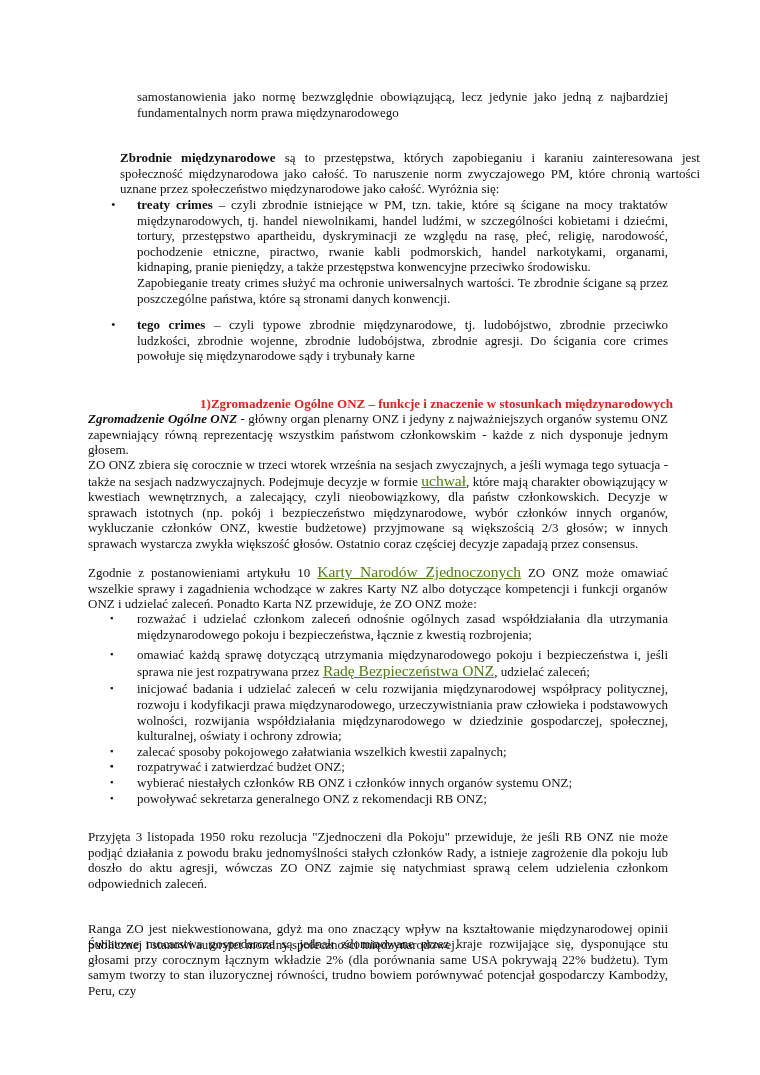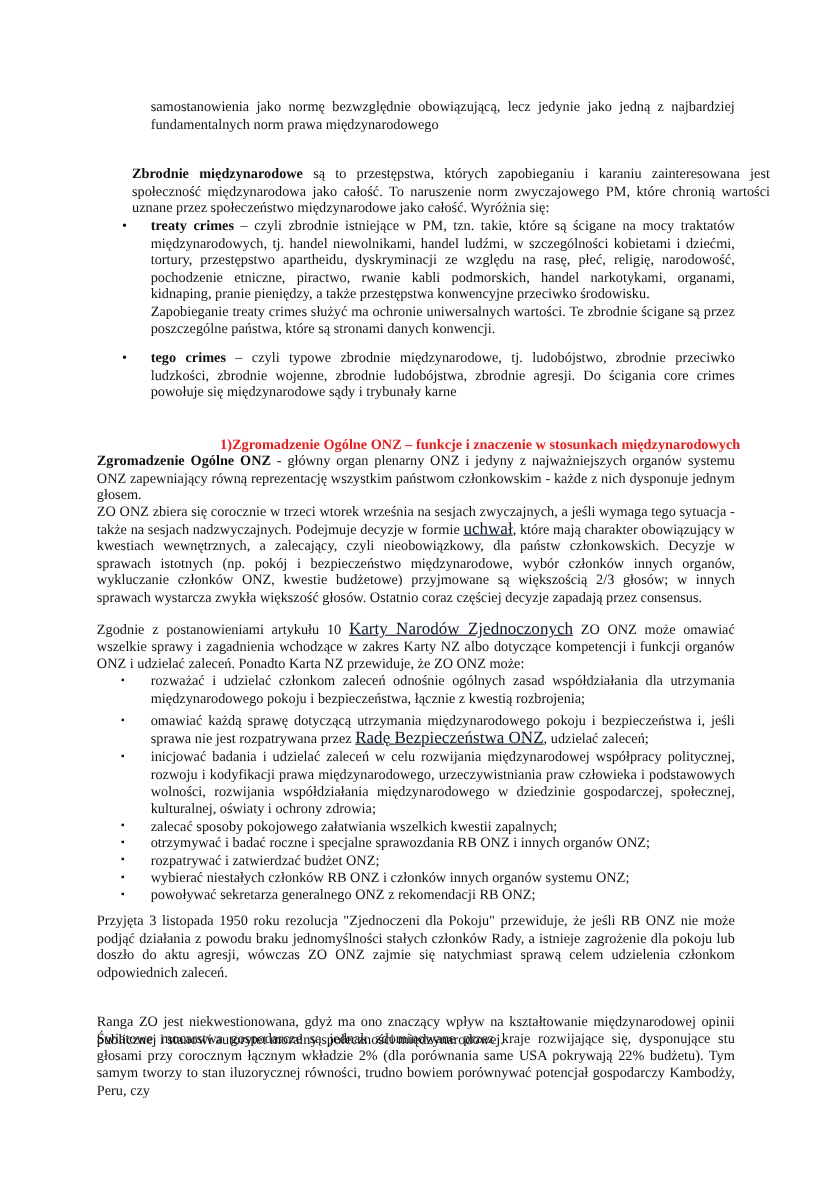--- a/index.html
+++ b/index.html
@@ -5,23 +5,23 @@
   html, body { margin: 0; padding: 0; }
   body {
     width: 760px; height: 1075px; background: #ffffff; position: relative; overflow: hidden;
     font-family: "Liberation Serif", "DejaVu Serif", serif;
     font-size: 13px; line-height: 15.6px; color: #111;
   }
   .page { position: absolute; left: 0; top: 0; width: 760px; height: 997px; }
   .blk { position: absolute; text-align: justify; }
   .blk p { margin: 0; }
   .b { font-weight: bold; }
-  .bi { font-weight: bold; }
+  .bi { font-weight: bold; font-style: italic; }
   .red { color: #e0201f; font-weight: bold; }
-  a.link { color: #0f172a; text-decoration: underline; font-size: 15.5px; }
+  a.link { color: #4d7c0f; text-decoration: underline; font-size: 15.5px; }
   .list { position: absolute; margin: 0; padding: 0; list-style: none; }
   .list li { position: relative; text-align: justify; }
   .dot { position: absolute; left: -26px; top: 0; font-size: 13px; }
   .sq { position: absolute; left: -27px; top: 0; font-size: 9px; }
   .heading-num { display: inline-block; width: 28px; }
 </style>
 </head>
 <body>
 
 <div class="page">
@@ -77,21 +77,20 @@
     <li style="margin-top:2px;">
       <span class="sq">▪</span>
       <span>inicjować badania i udzielać zaleceń w celu rozwijania międzynarodowej współpracy politycznej, rozwoju i kodyfikacji prawa międzynarodowego, urzeczywistniania praw człowieka i podstawowych wolności, rozwijania współdziałania międzynarodowego w dziedzinie gospodarczej, społecznej, kulturalnej, oświaty i ochrony zdrowia;</span>
     </li>
     <li>
       <span class="sq">▪</span>
       <span>zalecać sposoby pokojowego załatwiania wszelkich kwestii zapalnych;</span>
     </li>
     <li>
       <span class="sq">▪</span>
-      <span>otrzymywać i badać roczne i specjalne sprawozdania RB ONZ i innych organów ONZ;</span>
     </li>
     <li>
       <span class="sq">▪</span>
       <span>rozpatrywać i zatwierdzać budżet ONZ;</span>
     </li>
     <li>
       <span class="sq">▪</span>
       <span>wybierać niestałych członków RB ONZ i członków innych organów systemu ONZ;</span>
     </li>
     <li>

